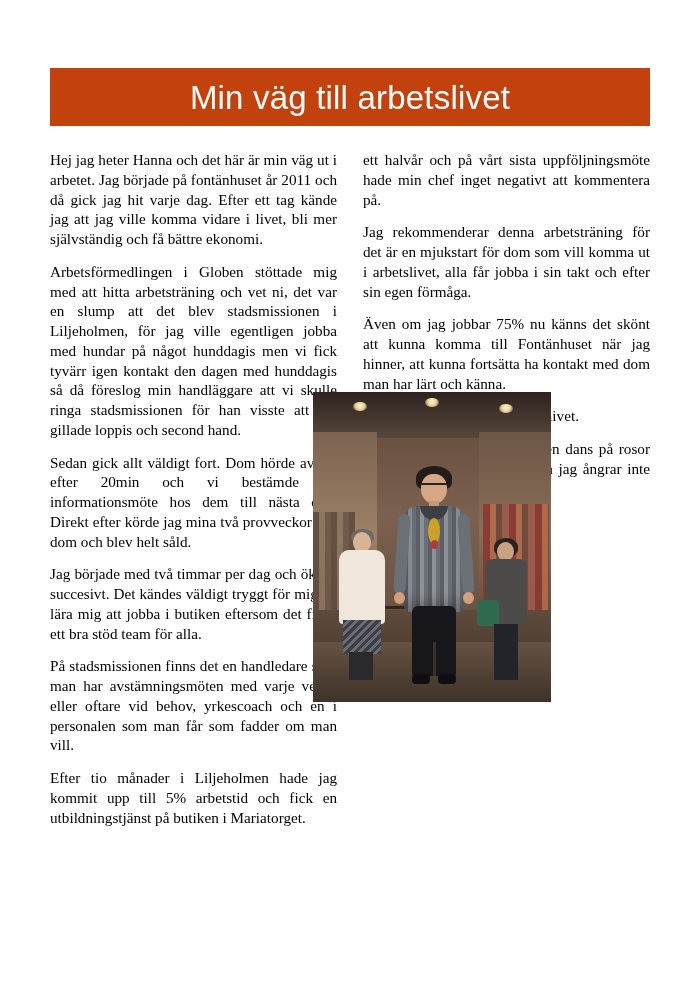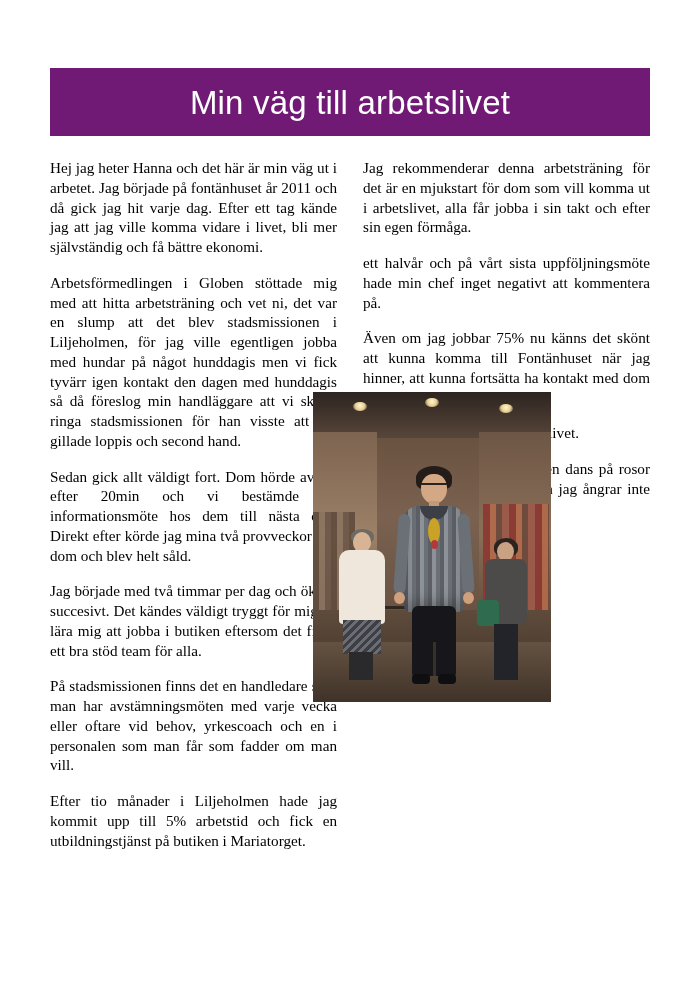--- a/index.html
+++ b/index.html
@@ -18,22 +18,22 @@
     position: relative;
     width: 700px;
     height: 990px;
     box-sizing: border-box;
   }
   .title-banner {
     position: absolute;
     left: 50px;
     top: 68px;
     width: 600px;
-    height: 68px;
-    background: #701a75;
+    height: 58px;
+    background: #c2410c;
     display: flex;
     align-items: center;
     justify-content: center;
   }
   .title-banner .title-text {
     color: #ffffff;
     font-size: 33px;
     font-family: "Liberation Sans", sans-serif;
     font-weight: normal;
     letter-spacing: 0.2px;
@@ -47,21 +47,21 @@
     width: 600px;
   }
   .col {
     position: absolute;
     top: 0;
     width: 287px;
   }
   .col-left { left: 0; }
   .col-right { left: 313px; }
   p.para {
-    margin: 16px 0 13px 0;
+    margin: 8px 0 13px 0;
     font-size: 15.2px;
     line-height: 1.30;
     text-align: justify;
     text-justify: inter-word;
     hyphens: manual;
   }
   p.para:last-child { margin-bottom: 0; }
 
   .photo-wrap {
     position: absolute;
@@ -196,22 +196,22 @@
     <div class="col col-left">
       <p class="para">Hej jag heter Hanna och det här är min väg ut i arbetet. Jag började på fontänhuset år 2011 och då gick jag hit varje dag. Efter ett tag kände jag att jag ville komma vidare i livet, bli mer självständig och få bättre ekonomi.</p>
       <p class="para">Arbetsförmedlingen i Globen stöttade mig med att hitta arbetsträning och vet ni, det var en slump att det blev stadsmissionen i Liljeholmen, för jag ville egentligen jobba med hundar på något hunddagis men vi fick tyvärr igen kontakt den dagen med hunddagis så då föreslog min handläggare att vi skulle ringa stadsmissionen för han visste att jag gillade loppis och second hand.</p>
       <p class="para">Sedan gick allt väldigt fort. Dom hörde av sig efter 20min och vi bestämde ett informationsmöte hos dem till nästa dag. Direkt efter körde jag mina två provveckor hos dom och blev helt såld.</p>
       <p class="para">Jag började med två timmar per dag och ökade succesivt. Det kändes väldigt tryggt för mig att lära mig att jobba i butiken eftersom det finns ett bra stöd team för alla.</p>
       <p class="para">På stadsmissionen finns det en handledare som man har avstämningsmöten med varje vecka eller oftare vid behov, yrkescoach och en i personalen som man får som fadder om man vill.</p>
       <p class="para">Efter tio månader i Liljeholmen hade jag kommit upp till 5% arbetstid och fick en utbildningstjänst på butiken i Mariatorget.</p>
     </div>
 
     <div class="col col-right">
+      <p class="para">ett halvår och på vårt sista uppföljningsmöte hade min chef inget negativt att kommentera på.</p>
       <p class="para">Jag rekommenderar denna arbetsträning för det är en mjukstart för dom som vill komma ut i arbetslivet, alla får jobba i sin takt och efter sin egen förmåga.</p>
-      <p class="para">ett halvår och på vårt sista uppföljningsmöte hade min chef inget negativt att kommentera på.</p>
       <p class="para">Även om jag jobbar 75% nu känns det skönt att kunna komma till Fontänhuset när jag hinner, att kunna fortsätta ha kontakt med dom man har lärt och känna.</p>
       <p class="para">Det här var min väg ut i arbetslivet.</p>
       <p class="para">Det har inte alltid varit som en dans på rosor men det har varit värt det och jag ångrar inte en sekund av det.</p>
     </div>
 
   </div>
 
   <div class="photo-wrap">
     <div class="photo">
       <div class="ph-bg"></div>

